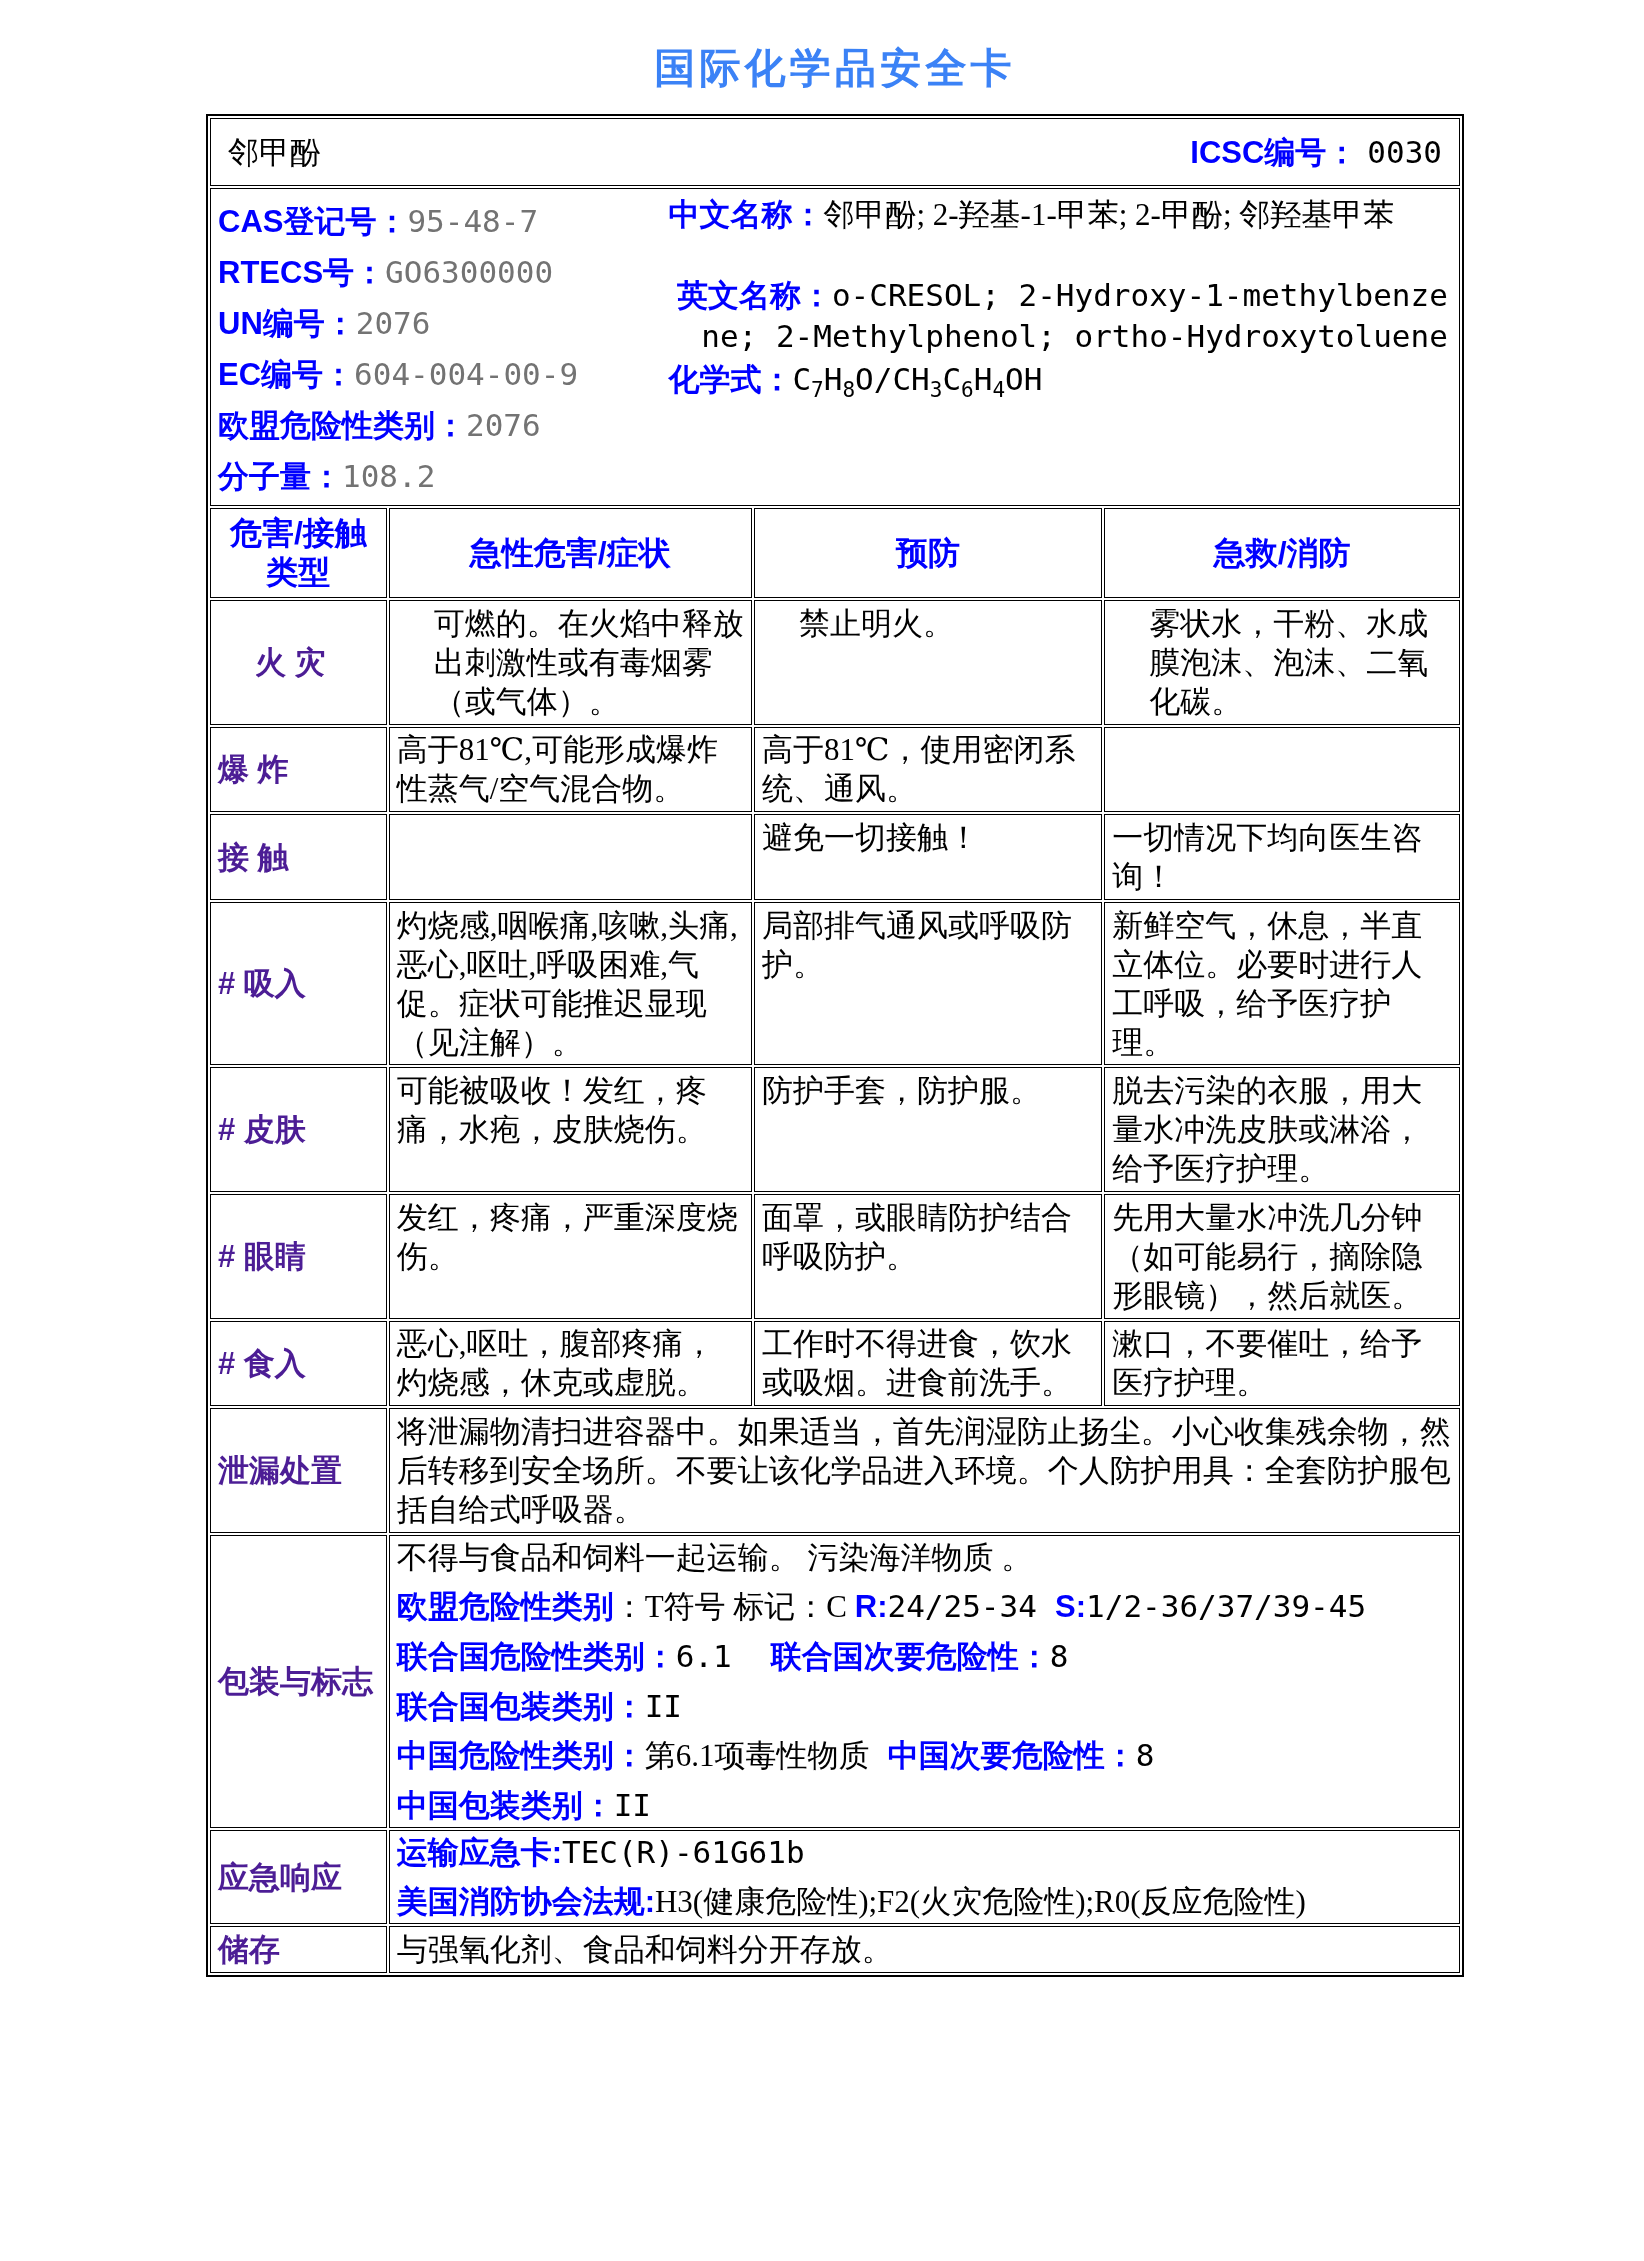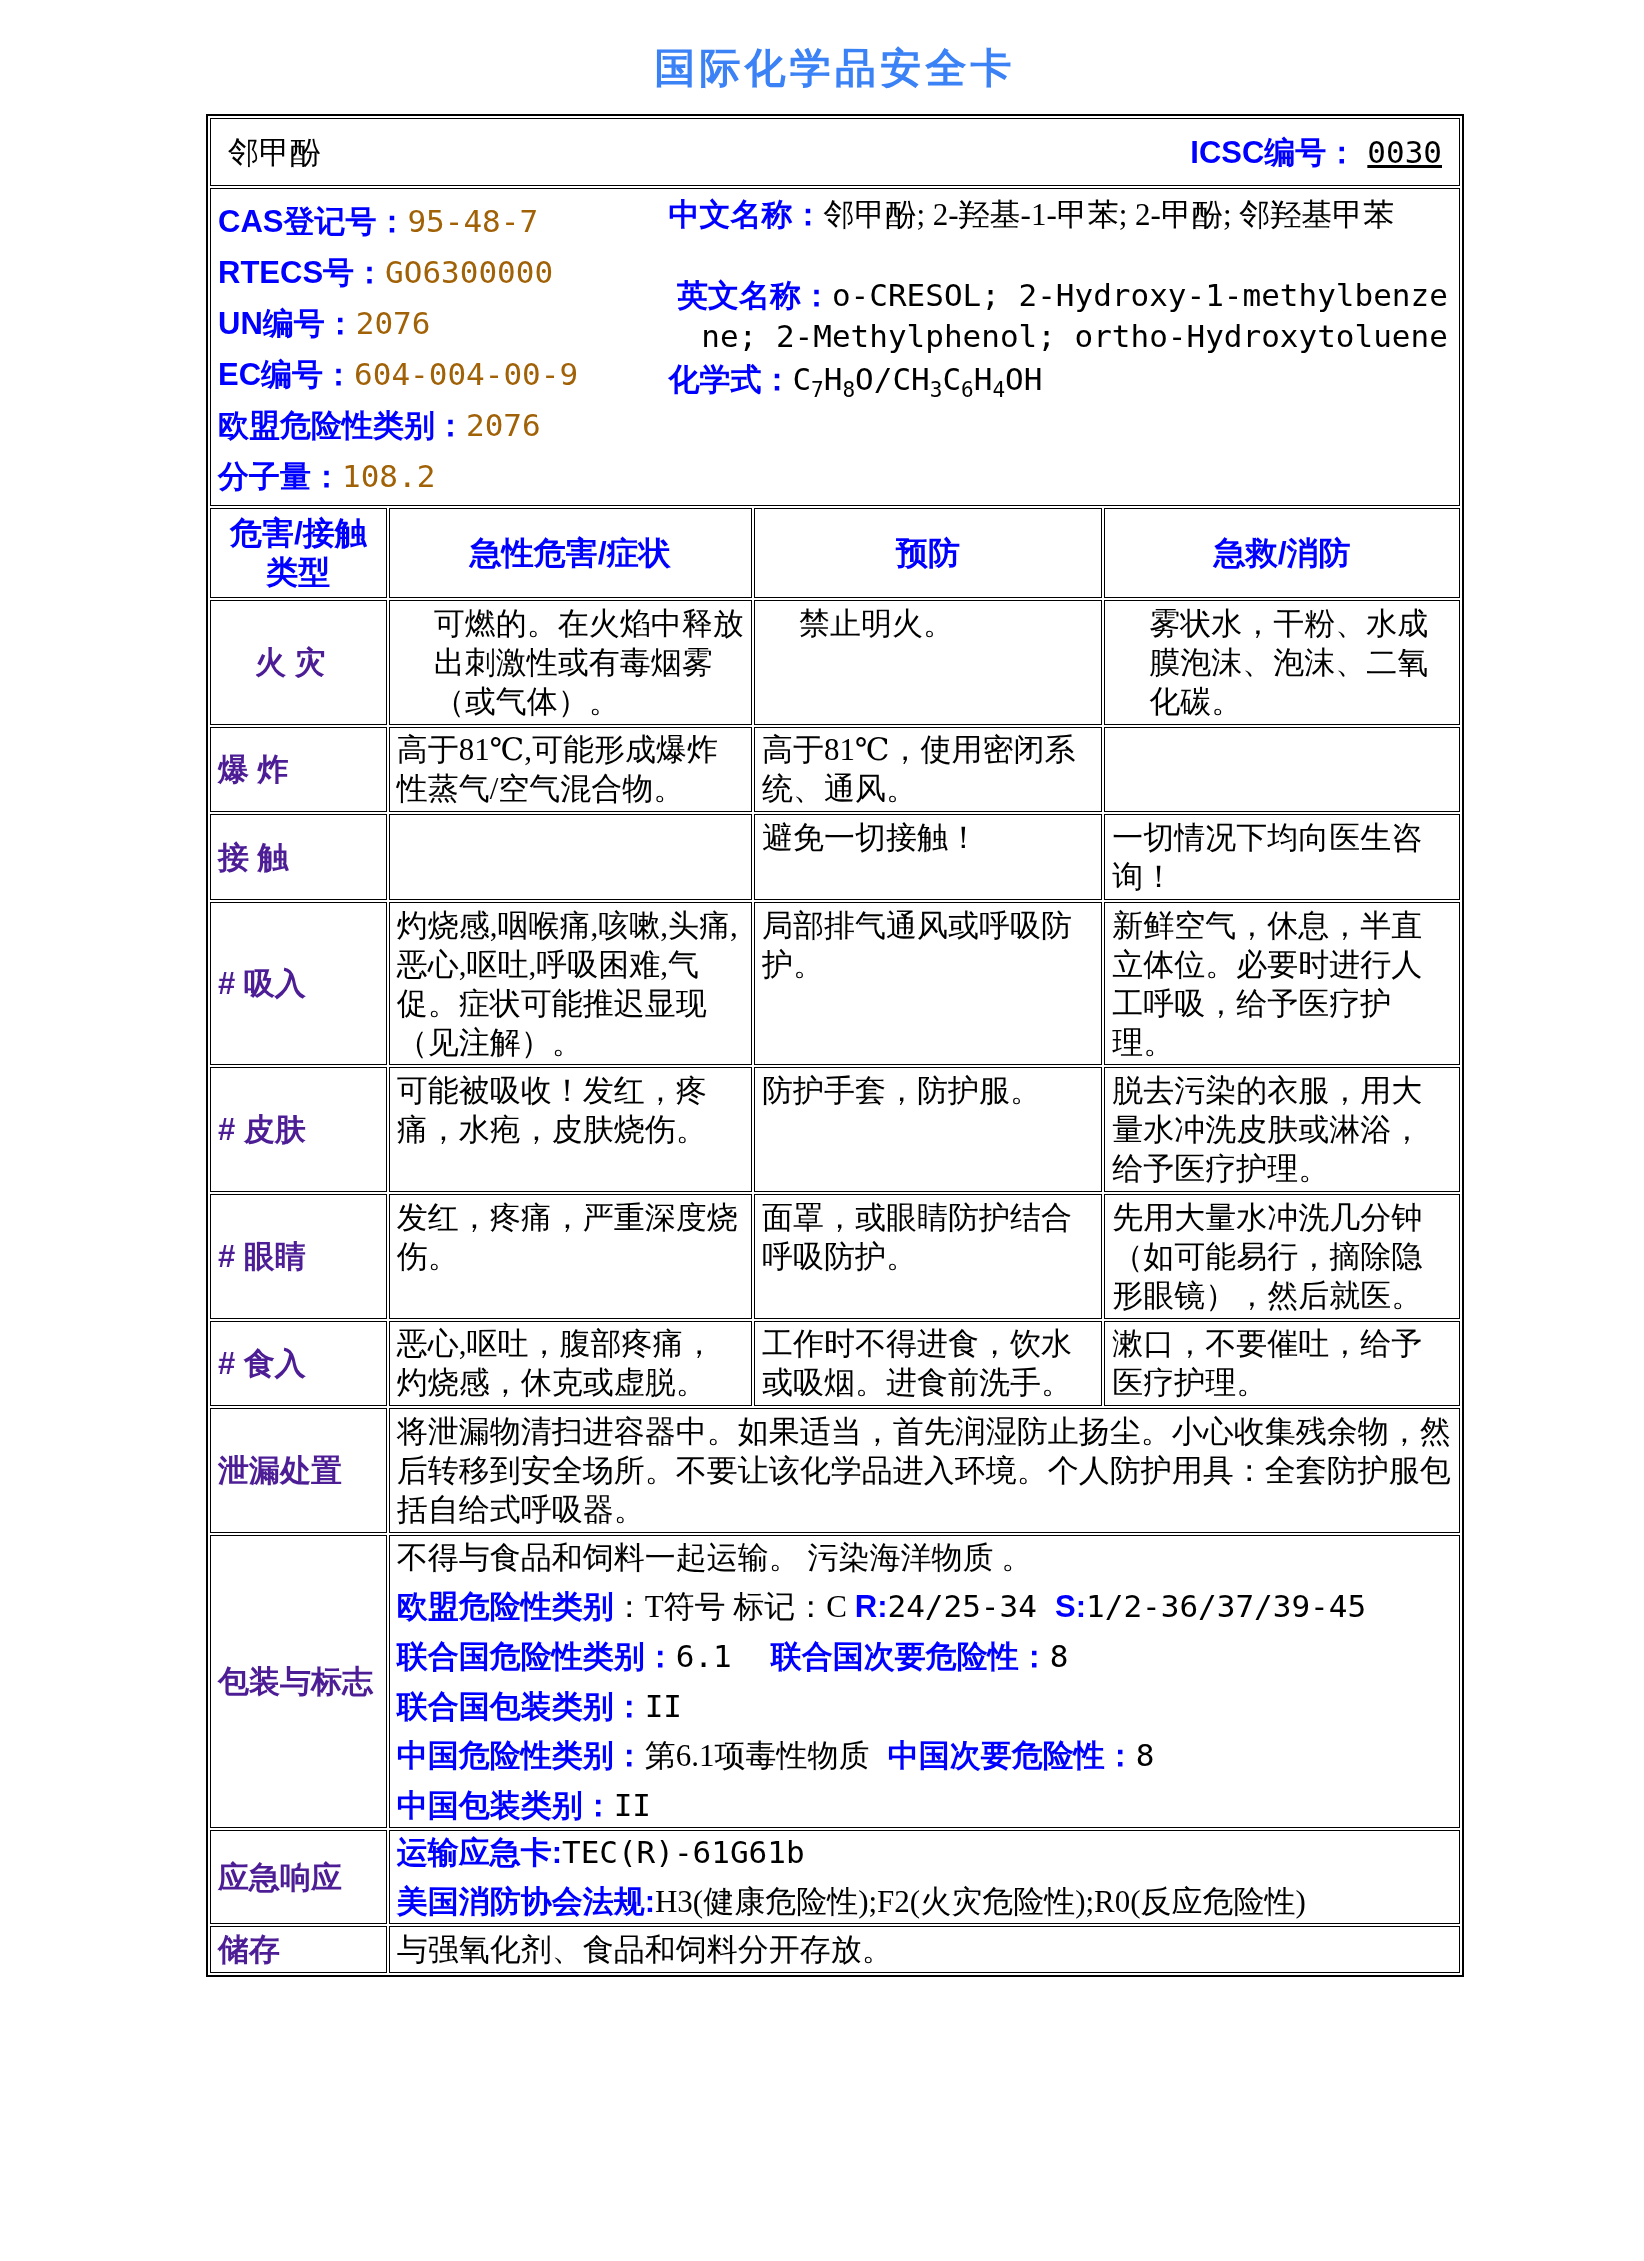--- a/index.html
+++ b/index.html
@@ -82,28 +82,28 @@
   td.hcell {
     font-family: "Liberation Sans", "DejaVu Sans", sans-serif;
     font-weight: bold;
     color: #0000ff;
     font-size: 32px;
     line-height: 39px;
   }
 
   
   .topflex { display: flex; justify-content: space-between; align-items: center; padding: 0 10px; gap: 14px; }
-  .icsc-val { margin-left: 10px; color: #000000; text-decoration: underline; }
+  .icsc-val { margin-left: 10px; color: #000000; }
 
   
   .idflex { display: flex; padding-top: 4.2px; }
   .idleft  { width: 36.5%; flex: none; }
   .idright { flex: 1; padding-right: 4.2px; }
   .idline  { line-height: 51px; white-space: nowrap; }
-  .idline .val { color: #a16207; }
+  .idline .val { color: #737373; }
   .idright p { margin: 0; }
   p.cnname { line-height: 38px; margin-bottom: 41px; }
   p.enname { line-height: 41px; margin-bottom: 1.4px; text-align: right; }
   p.formula { line-height: 41px; }
 
   
   td.multiline p { margin: 0 0 12.7px 0; line-height: 37px; }
   td.multiline p:last-child { margin-bottom: 0; }
   .gap-lg { margin-right: 39px; }
   .gap-sm { margin-right: 18.3px; }

